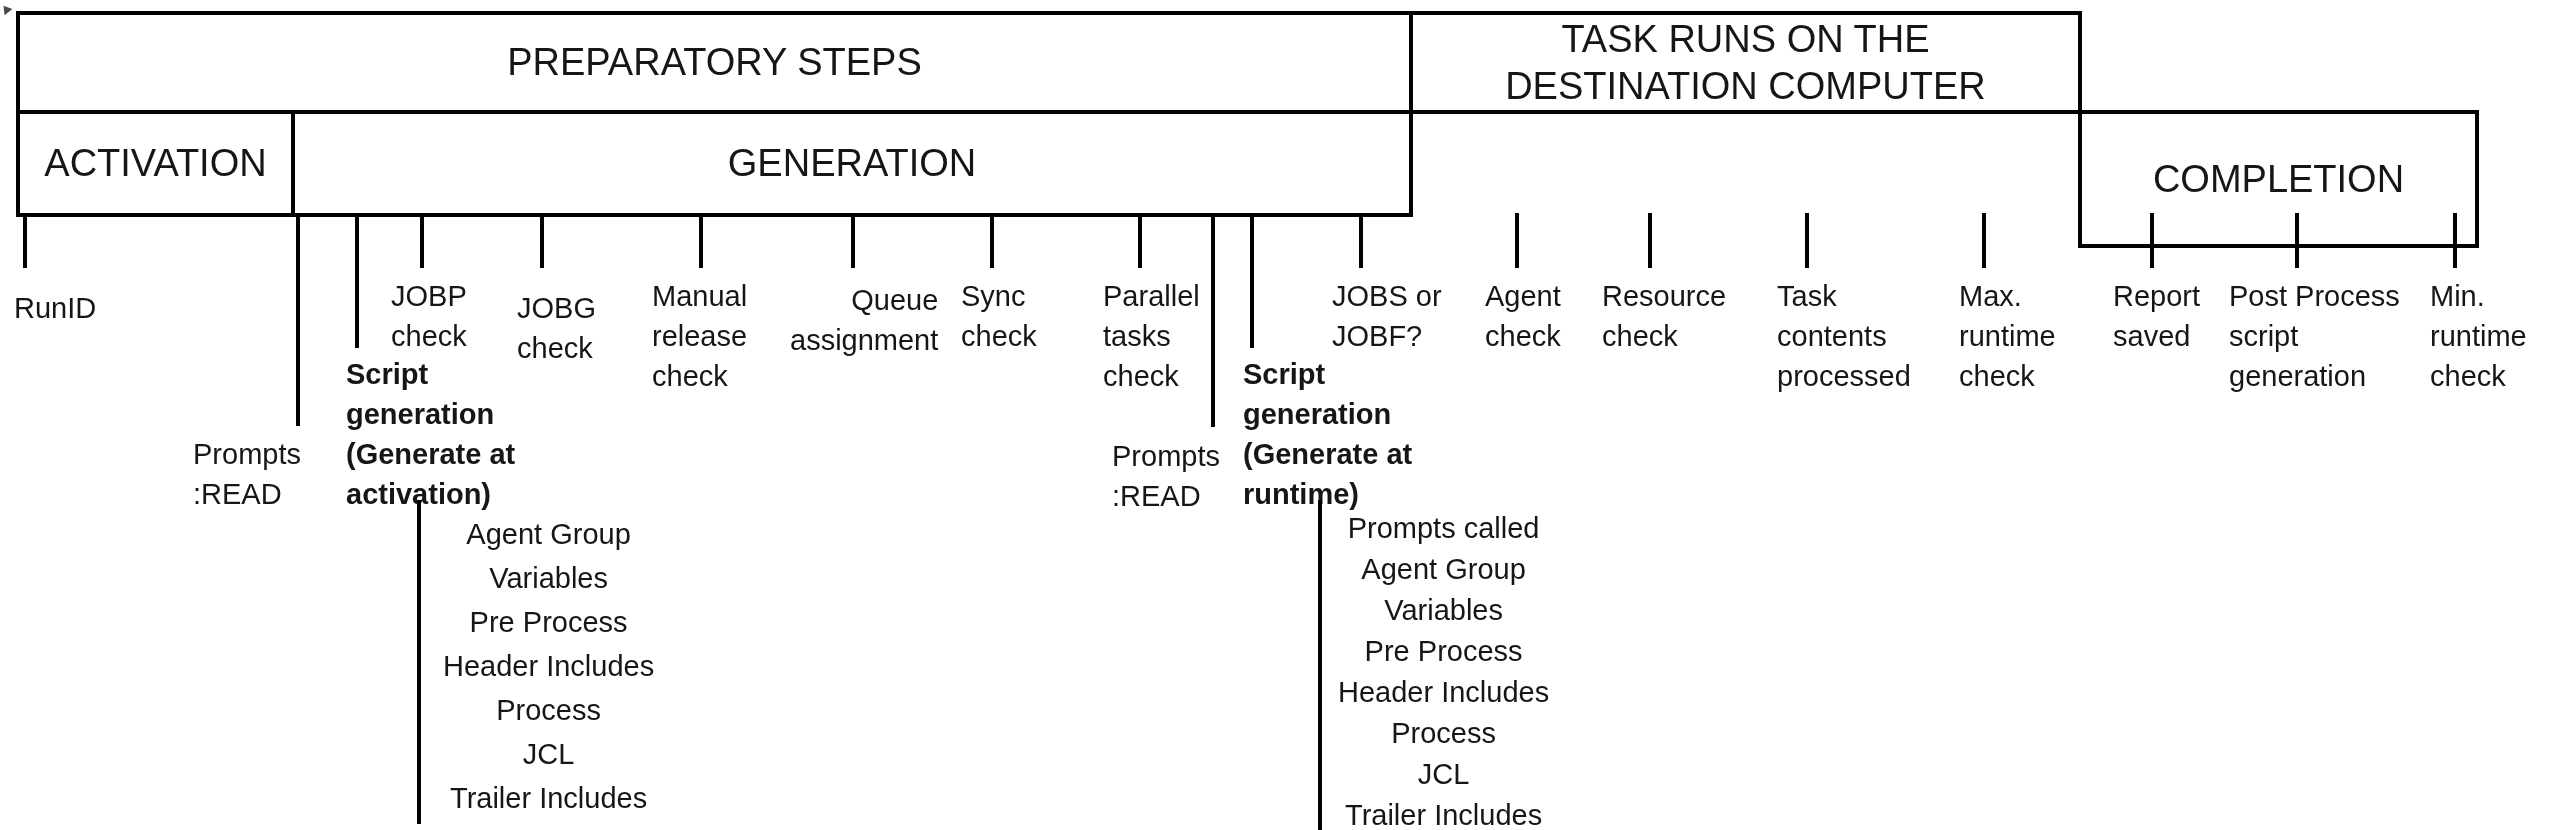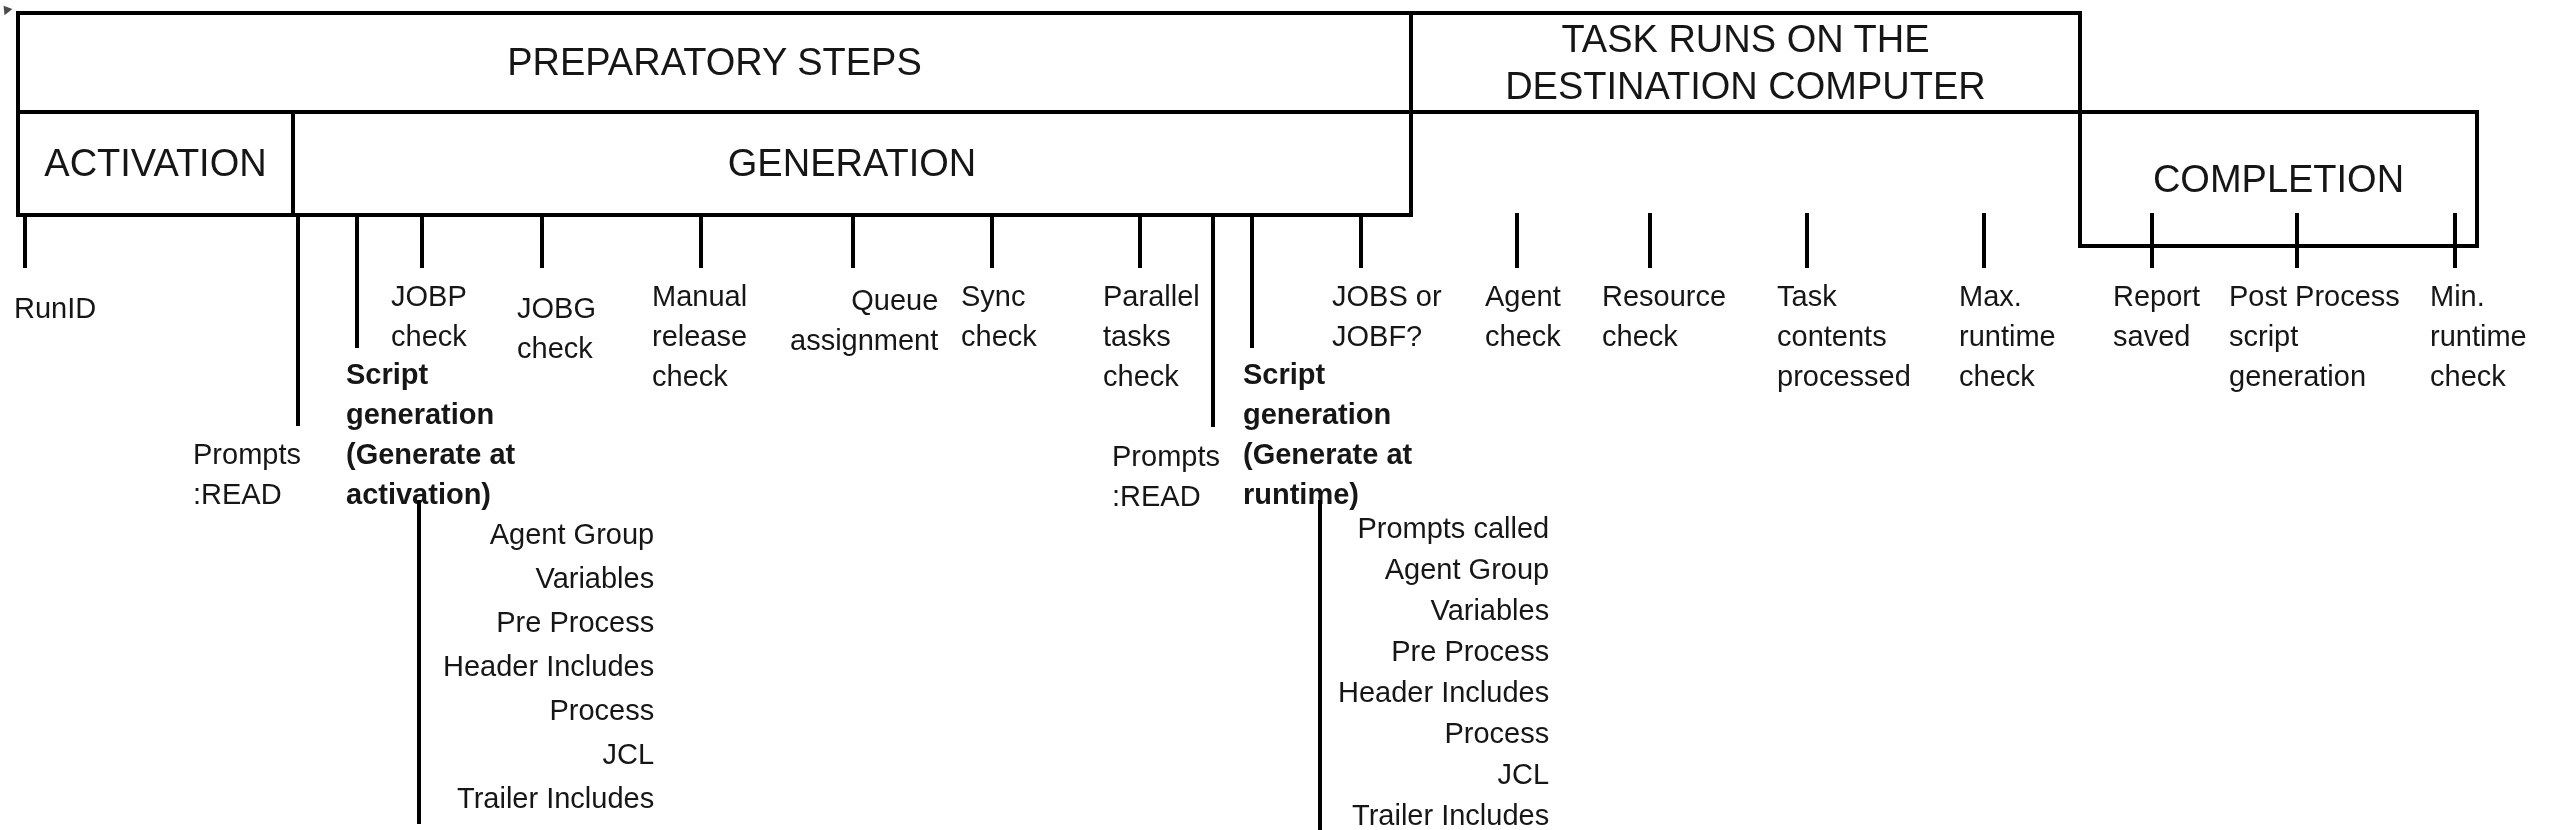--- a/index.html
+++ b/index.html
@@ -34,21 +34,21 @@
   }
   .ms-label.bold{font-weight:700;}
   .list-line{
     position:absolute;
     width:4px;
     background:var(--line,#000);
   }
   .list-items{
     position:absolute;
     font-size:29px;
-    text-align:right;
+    text-align:center;
     white-space:nowrap;
   }
   .list-items div{display:block;}
   .corner-mark{
     position:absolute;left:1px;top:5px;
     width:0;height:0;
     border-left:5px solid transparent;
     border-right:5px solid transparent;
     border-bottom:8px solid #2a2a2a;
     transform:rotate(-38deg);

